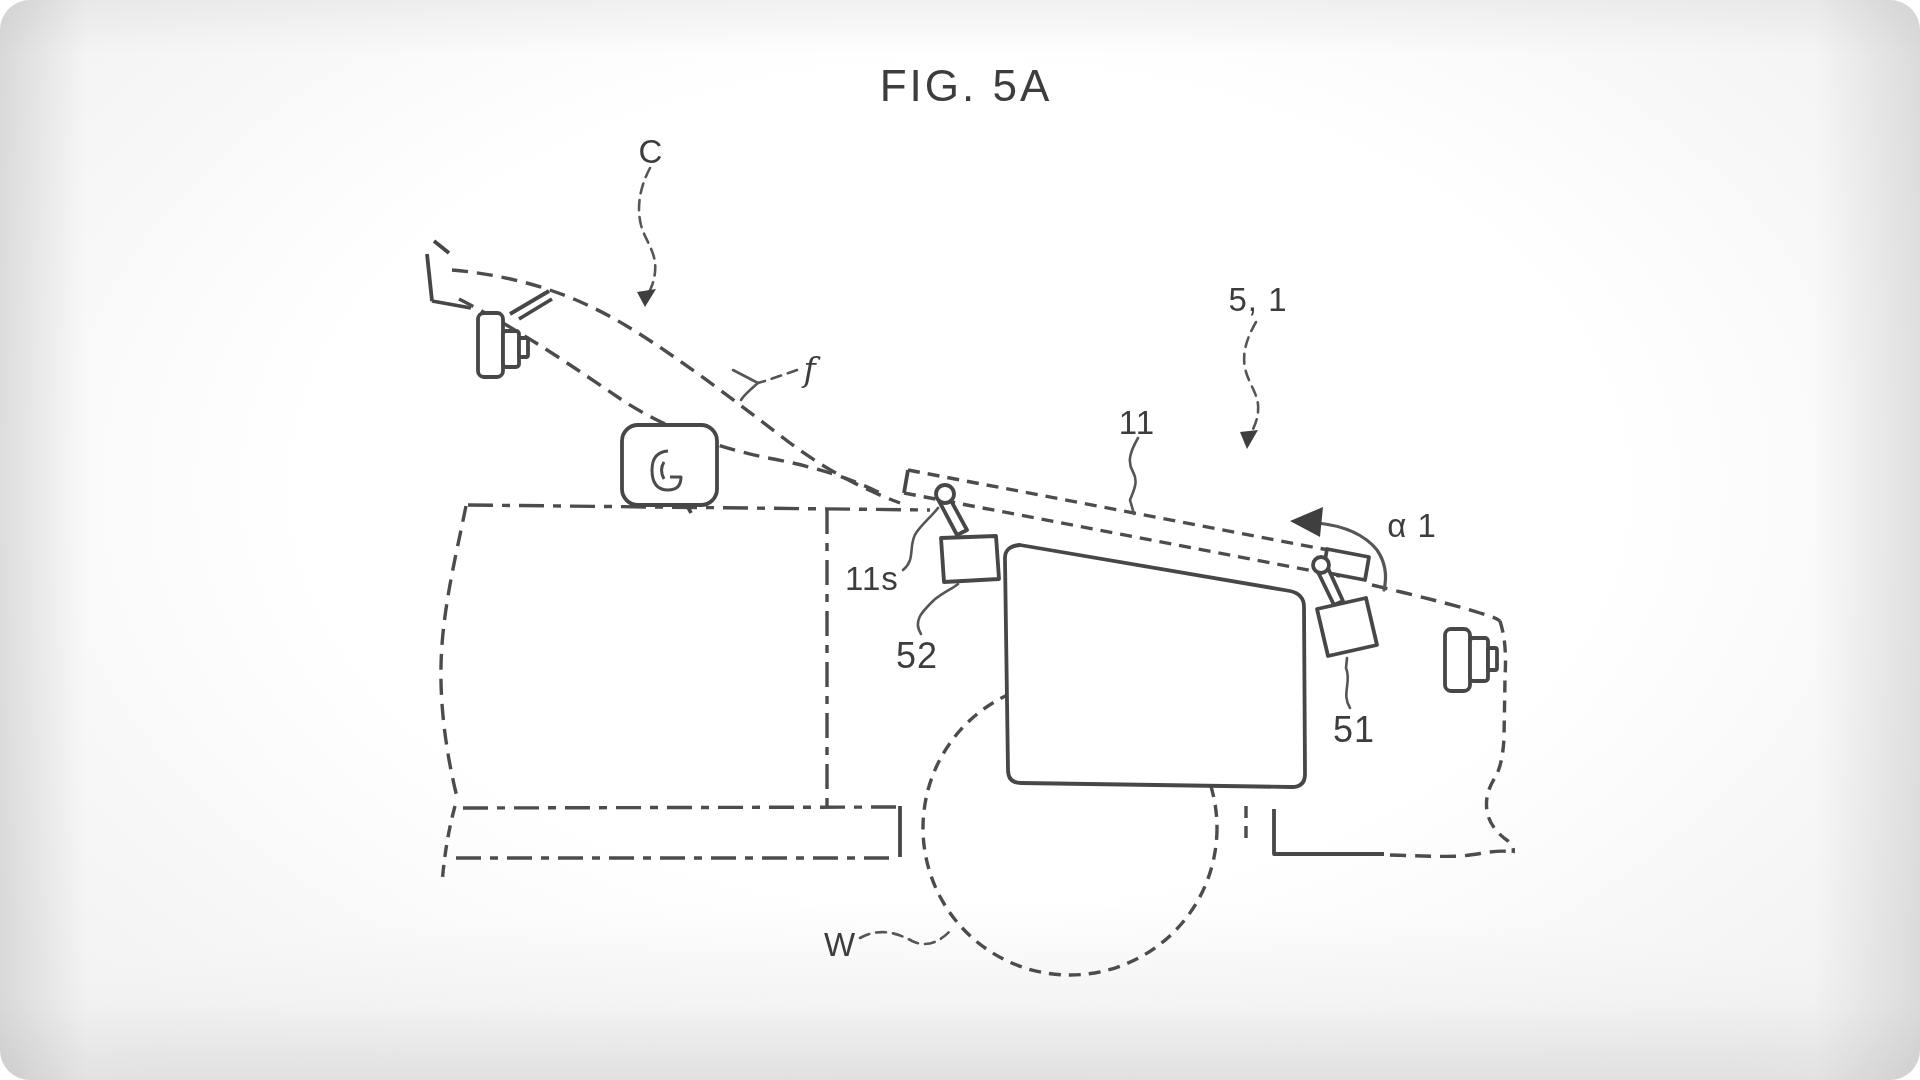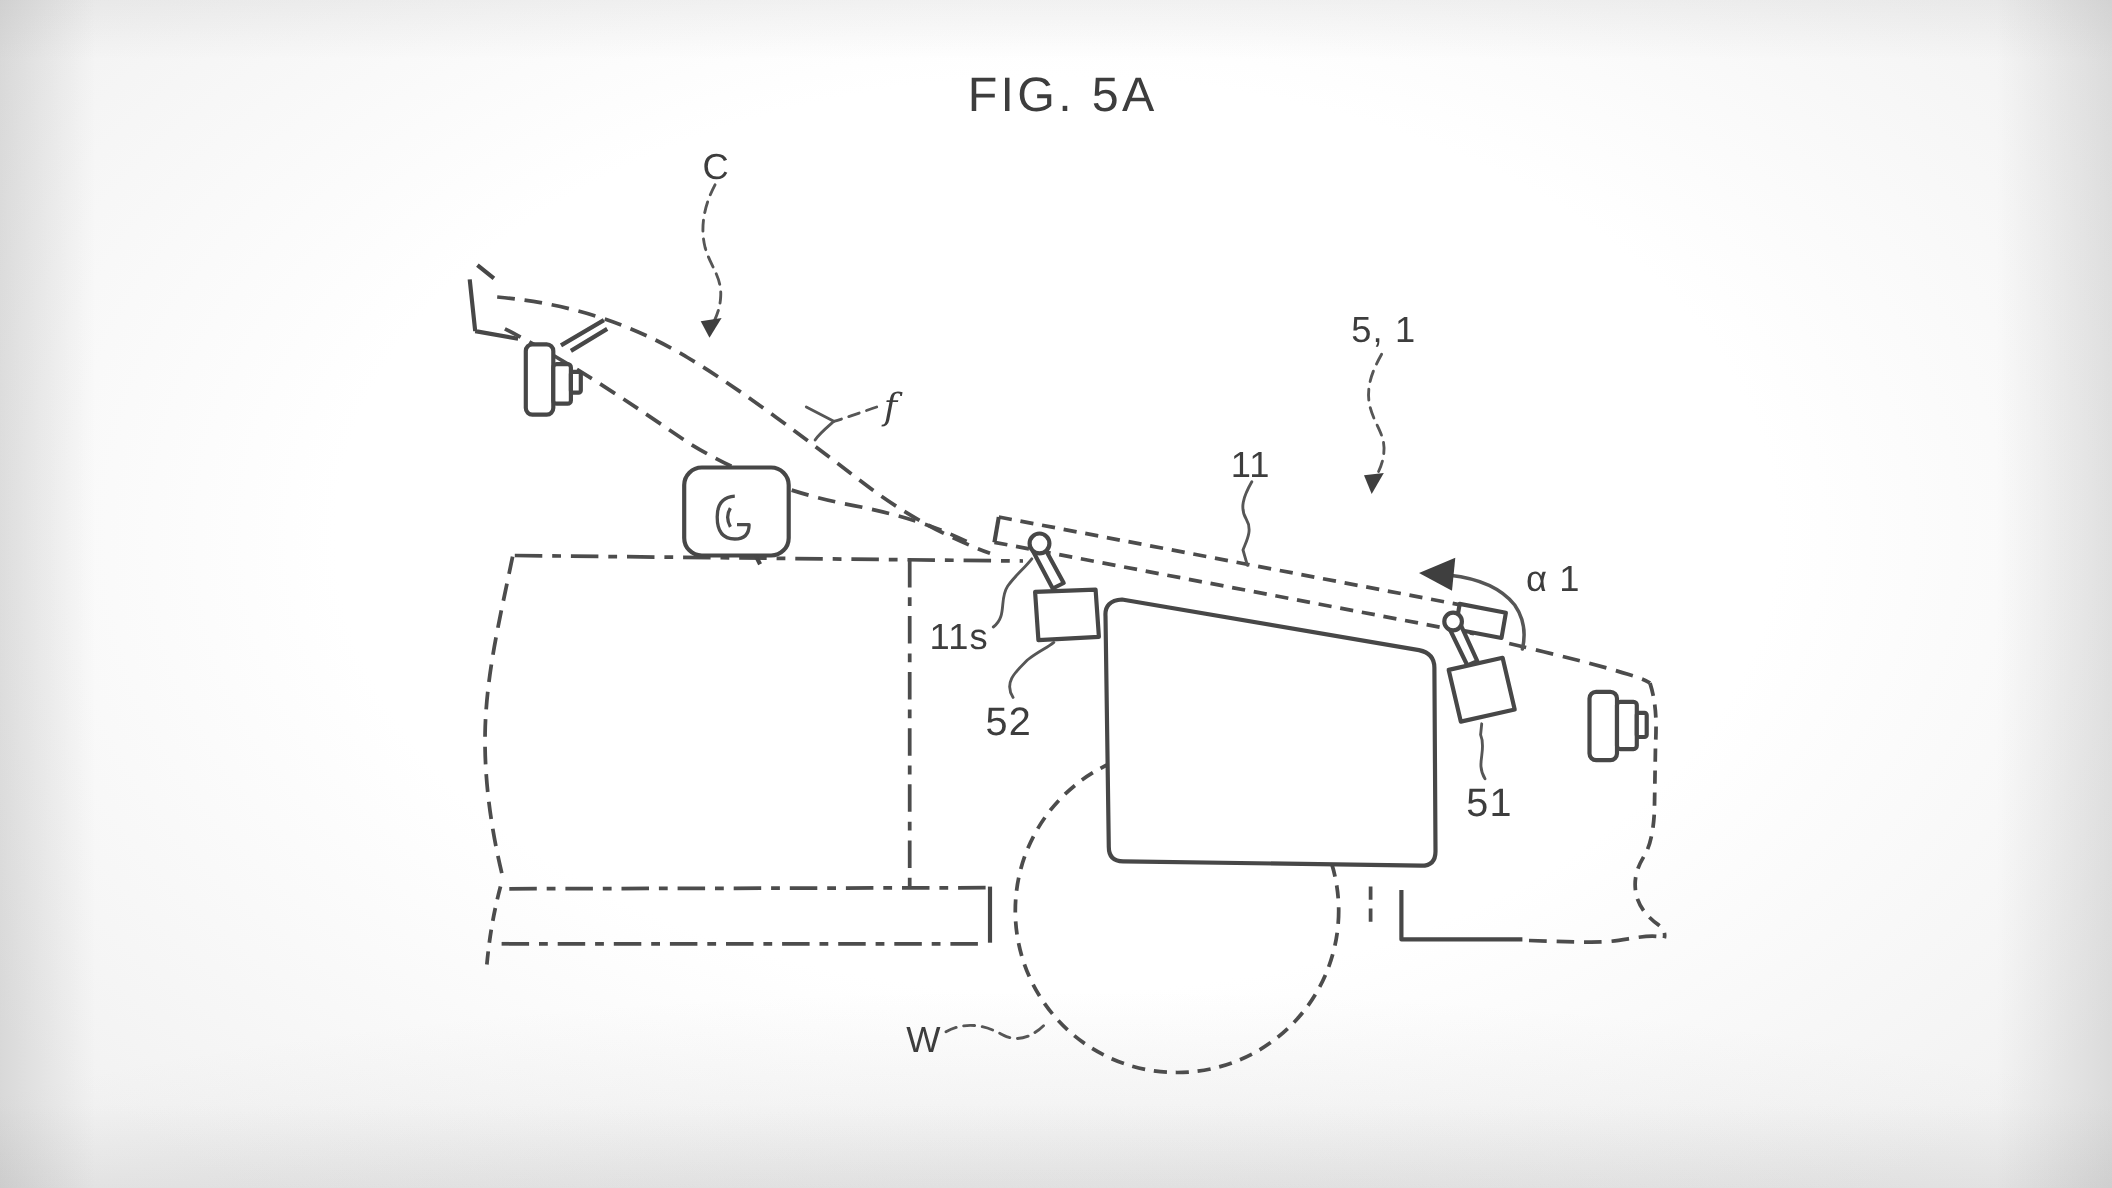--- a/index.html
+++ b/index.html
@@ -8,20 +8,21 @@
     width:1920px;height:1080px;
     overflow:hidden;
     background:
       linear-gradient(90deg, rgba(125,125,125,.22) 0%, rgba(255,255,255,0) 4.5%),
       linear-gradient(270deg, rgba(125,125,125,.20) 0%, rgba(255,255,255,0) 5.5%),
       linear-gradient(180deg, rgba(140,140,140,.10) 0%, rgba(255,255,255,0) 5%),
       linear-gradient(0deg, rgba(140,140,140,.12) 0%, rgba(255,255,255,0) 7%),
       radial-gradient(ellipse 120% 45% at 50% 108%, rgba(120,120,120,.14), rgba(255,255,255,0) 55%),
       radial-gradient(ellipse 62% 70% at 50% 45%, #ffffff 55%, #f2f2f2 100%);
     font-family:"Liberation Sans", sans-serif;
+    border-radius:30px;
   }
   svg.drawing{position:absolute;left:0;top:0;filter:blur(.35px);}
   .ln      {stroke:#4c4c4c;stroke-width:3.4;fill:none;stroke-linecap:butt;stroke-linejoin:round;}
   .ln-sol  {stroke:#474747;stroke-width:3.8;fill:none;stroke-linejoin:round;}
   .ln-fill {stroke:#474747;stroke-width:3.8;fill:#ffffff;stroke-linejoin:round;}
   .dash    {stroke-dasharray:16 9;}
   .dash-sm {stroke-dasharray:12 8;}
   .dashdot {stroke-dasharray:25 9 8 9;}
   .leader  {stroke:#565656;stroke-width:2.6;fill:none;stroke-linecap:round;}
   .leader-dash{stroke-dasharray:10 7;}

